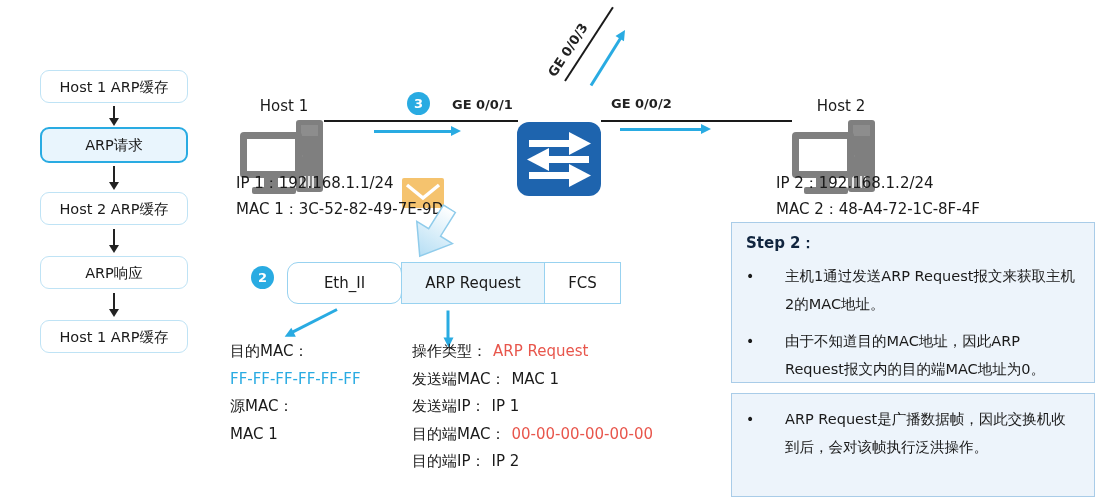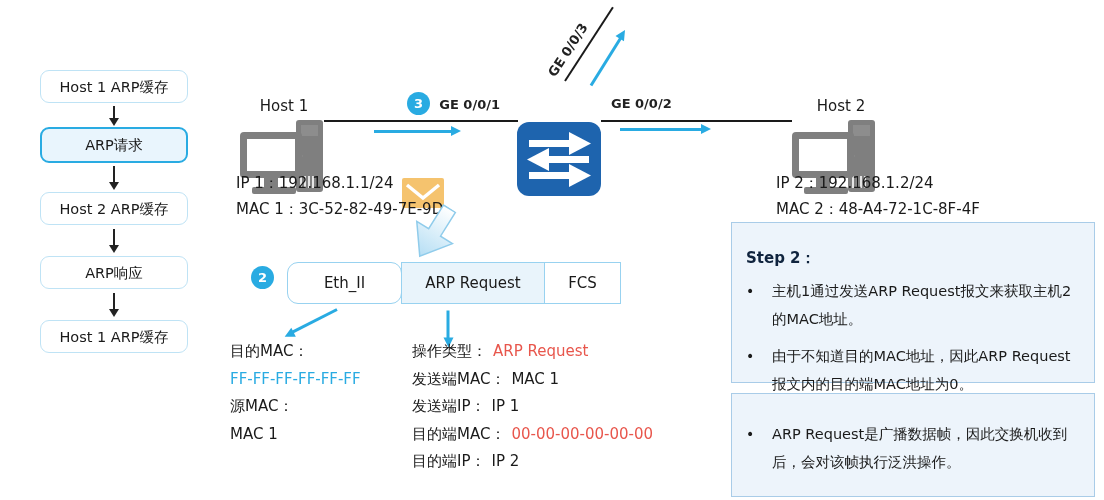--- a/index.html
+++ b/index.html
@@ -56,26 +56,26 @@
   .frame-cell.hl{background:#E9F4FB;}
   .detail-col{position:absolute;font-size:15px;color:#1a1a1a;white-space:nowrap;}
   .detail-col .row{height:27.5px;line-height:27.5px;}
   .fval{margin-left:6px;}
   .val-blue{color:#29ABE2;text-align:center;}
   .val-red{color:#E8564C;}
 
   
   .step-box{
     position:absolute;left:731px;width:364px;background:#EDF4FB;
-    border:1px solid #A9CCE8;box-sizing:border-box;padding:26px 14px 8px 14px;
+    border:1px solid #A9CCE8;box-sizing:border-box;padding:11px 14px 8px 14px;
   }
   .step-title{font-size:15px;font-weight:bold;color:#10243E;margin-bottom:9px;}
   .bullet{display:flex;margin-bottom:9px;}
   .bdot{width:26px;flex:0 0 26px;font-size:14px;line-height:28px;color:#1a1a1a;}
-  .btext{font-size:14.5px;line-height:28px;color:#1a1a1a;}
+  .btext{font-size:14.5px;line-height:28px;color:#1a1a1a;margin-left:13px;}
 </style>
 </head>
 <body>
 
 <div class="canvas">
 
   <div class="flow-box" style="top:70px">Host 1 ARP缓存</div>
   <div class="flow-arrow" style="top:106px;height:13px"></div>
   <div class="flow-box active" style="top:127px">ARP请求</div>
   <div class="flow-arrow" style="top:166px;height:17px"></div>
@@ -100,21 +100,21 @@
       </g>
       <rect x="0" y="12" width="62" height="46" rx="4" fill="#7f7f7f"></rect>
       <rect x="7" y="19" width="48" height="32" fill="#ffffff"></rect>
       <rect x="24" y="58" width="14" height="9" fill="#7f7f7f"></rect>
       <rect x="12" y="67" width="44" height="7" rx="2" fill="#7f7f7f"></rect>
     </svg>
   </div>
 
   <div class="netline" style="left:324px;top:120px;width:194px"></div>
   <div class="badge" style="left:407px;top:92px">3</div>
-  <div class="port-label" style="left:432px;top:97px;width:68px;text-align:right">GE 0/0/1</div>
+  <div class="port-label" style="left:452px;top:97px;width:68px;text-align:left">GE 0/0/1</div>
   <div class="barrow" style="left:374px;top:130px;width:78px"></div>
 
   <div class="abs" style="left:402px;top:142px">
     <svg width="42" height="30" viewBox="0 0 42 30">
       <rect width="42" height="30" rx="2" fill="#F5C36E"></rect>
       <polyline points="5,7 21,20 37,7" fill="none" stroke="#ffffff" stroke-width="3.5"></polyline>
     </svg>
   </div>
 
   <div class="abs" style="left:517px;top:86px">

